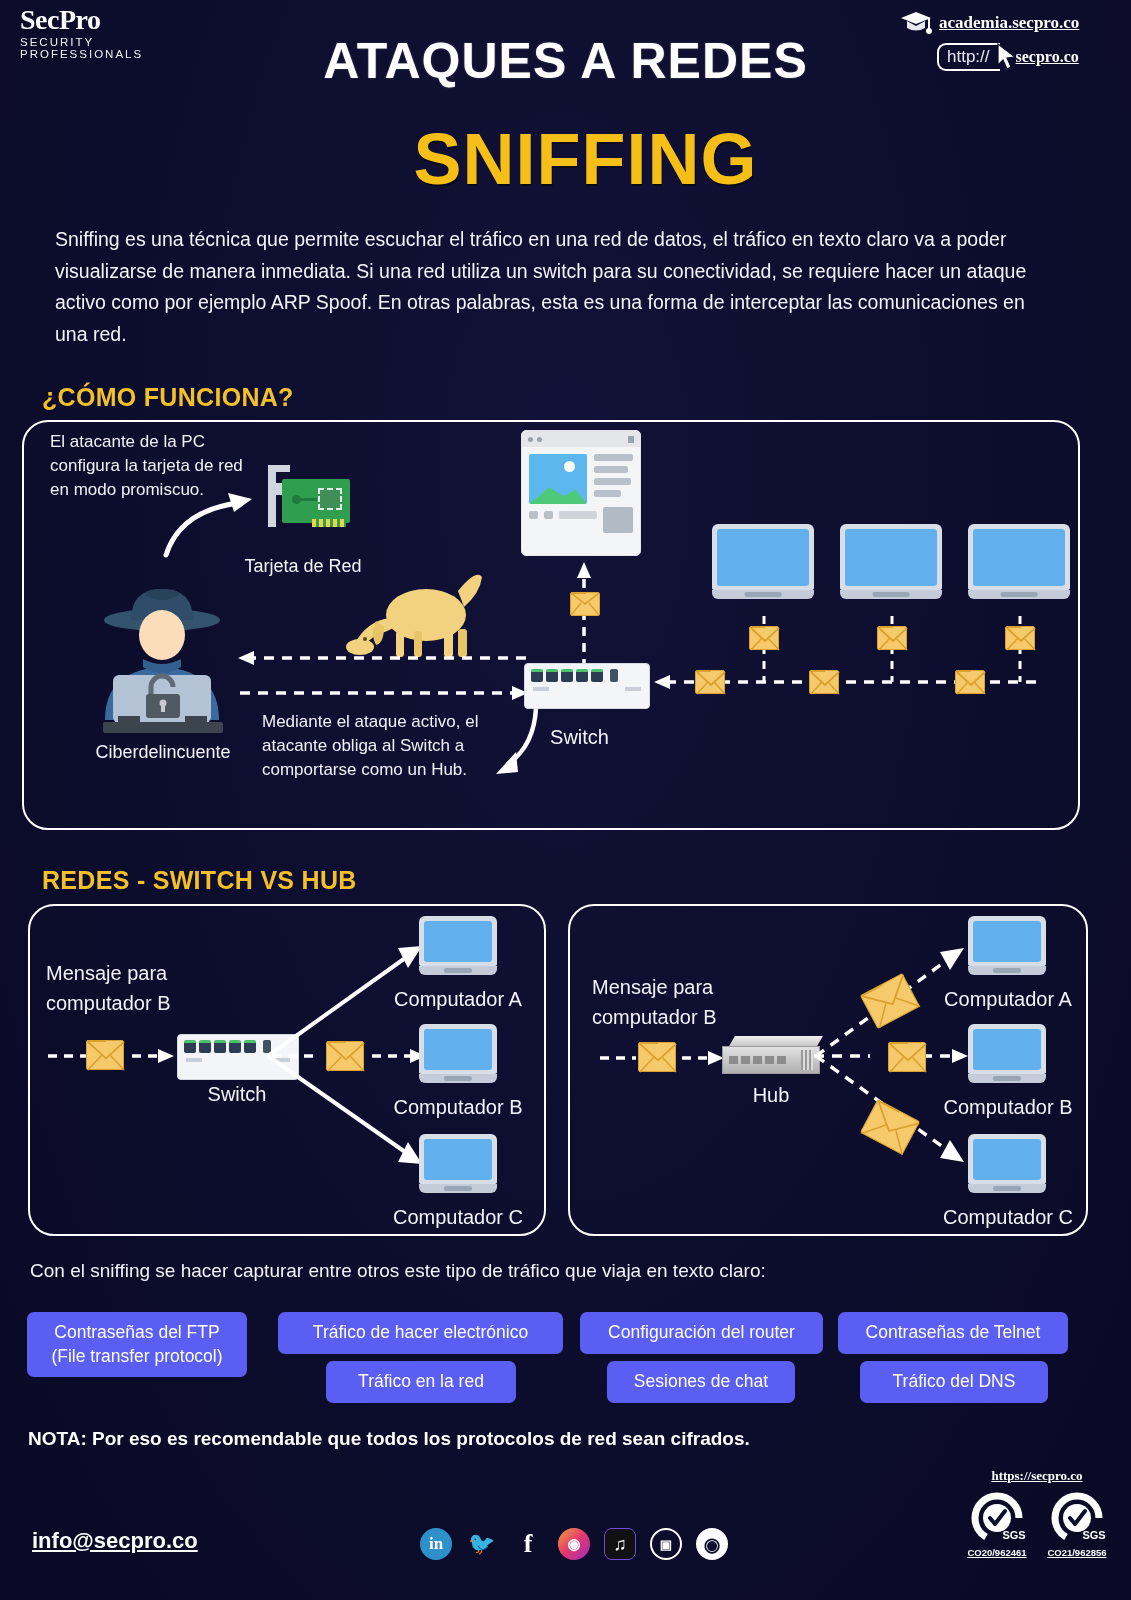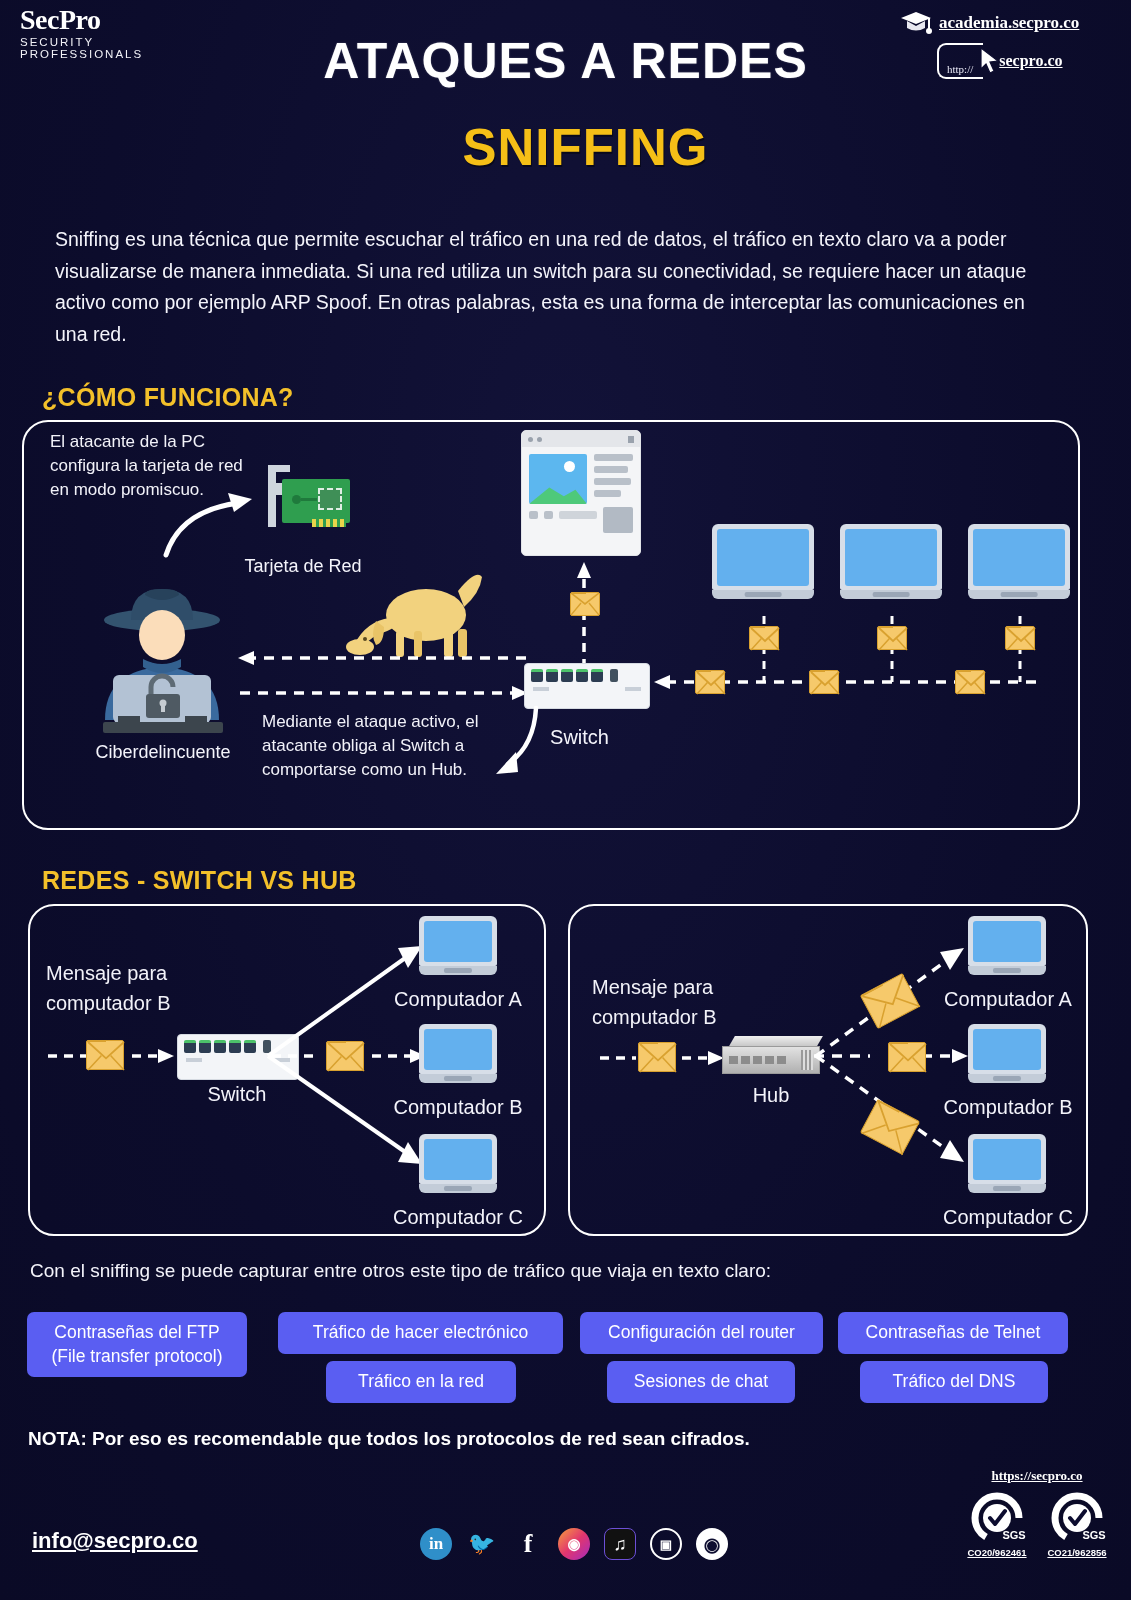--- a/index.html
+++ b/index.html
@@ -24,36 +24,36 @@
 
   .title-main {
     position: absolute; left: 0; right: 0; top: 32px;
     text-align: center; font-size: 50px; font-weight: bold;
     letter-spacing: 1px; color: #ffffff;
     font-family: "Liberation Sans", sans-serif;
     text-shadow: 0 0 2px rgba(255,255,255,.25);
   }
   .title-sub {
     position: absolute; left: 0; right: 0; top: 118px;
-    text-align: center; font-size: 51px; font-weight: bold;
+    text-align: center; font-size: 72px; font-weight: bold;
     letter-spacing: 1px; color: #f5bf17;
     text-shadow: 1px 2px 0 rgba(0,0,0,.45);
     padding-left: 40px;
   }
 
   .top-links { position: absolute; right: 12px; top: 10px; width: 220px; }
   .tl-row1 { display: flex; align-items: center; gap: 6px; }
   .tl-row2 { display: flex; align-items: center; gap: 4px; margin-top: 7px; margin-left: 38px; }
   .tl-text { font-family: "Liberation Serif", serif; font-weight: bold; font-size: 17px;
              color: #fff; text-decoration: underline; white-space: nowrap; }
   .tl-text.small { font-size: 16px; }
   .urlbar {
     border: 2px solid #fff; border-radius: 9px 0 0 9px; border-right: none;
-    padding: 18px 10px 2px 8px; font-size: 11px; color: #e8e8f5;
-    font-family: Liberation Serif, serif;
+    padding: 2px 10px 2px 8px; font-size: 17px; color: #e8e8f5;
+    font-family: Liberation Sans, sans-serif;
   }
 
   
   .intro {
     position: absolute; left: 55px; top: 224px; width: 975px;
     font-size: 19.5px; line-height: 1.62; color: #f4f4fb;
   }
 
   
   .sect-title {
@@ -552,21 +552,21 @@
   <div class="laptop" style="left:968px; top:1134px; width:78px;">
     <div class="lap-screen" style="height:50px;">
         <div class="lap-inner"></div>
       </div>
     <div class="lap-base">
         <div class="lap-pad"></div>
       </div>
   </div>
   <div class="dlabel" style="left:920px; top:1206px; width:176px; font-size:20px;">Computador C</div>
 
-  <div class="capture-lead">Con el sniffing se puede capturar entre otros este tipo de tráfico que viaja en texto claro:</div>
+  <div class="capture-lead">Con el sniffing se hacer capturar entre otros este tipo de tráfico que viaja en texto claro:</div>
 
   <div class="chip" style="left:27px; top:1312px; width:220px;">Contraseñas del FTP
 (File transfer protocol)</div>
   <div class="chip" style="left:278px; top:1312px; width:285px;">Tráfico de hacer electrónico</div>
   <div class="chip" style="left:580px; top:1312px; width:243px;">Configuración del router</div>
   <div class="chip" style="left:838px; top:1312px; width:230px;">Contraseñas de Telnet</div>
   <div class="chip" style="left:607px; top:1361px; width:188px;">Sesiones de chat</div>
   <div class="chip" style="left:326px; top:1361px; width:190px;">Tráfico en la red</div>
   <div class="chip" style="left:860px; top:1361px; width:188px;">Tráfico del DNS</div>
 

